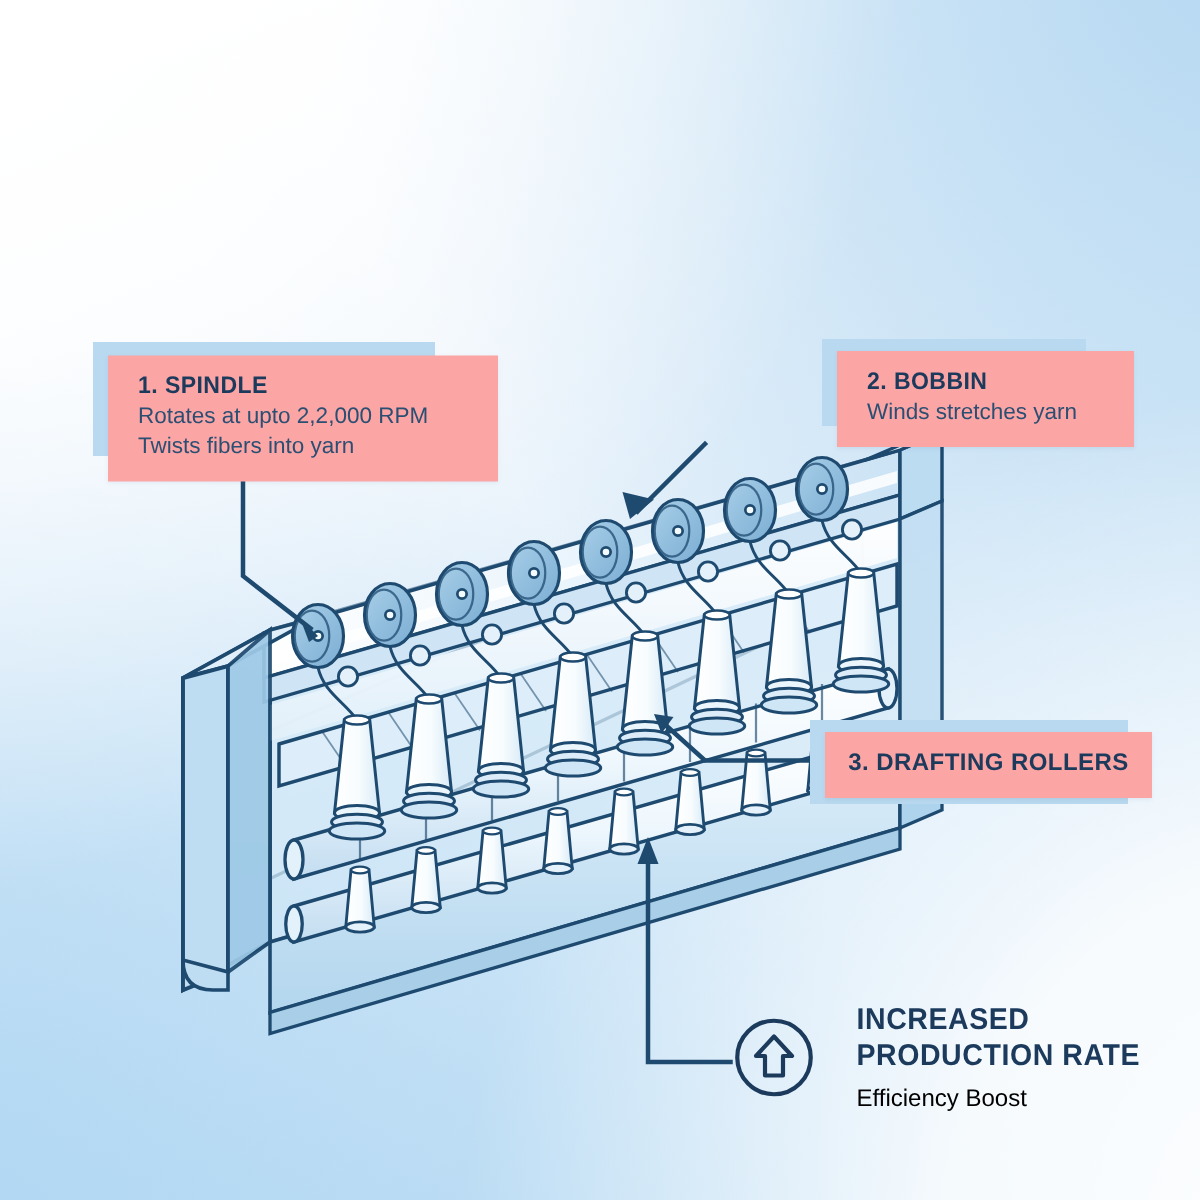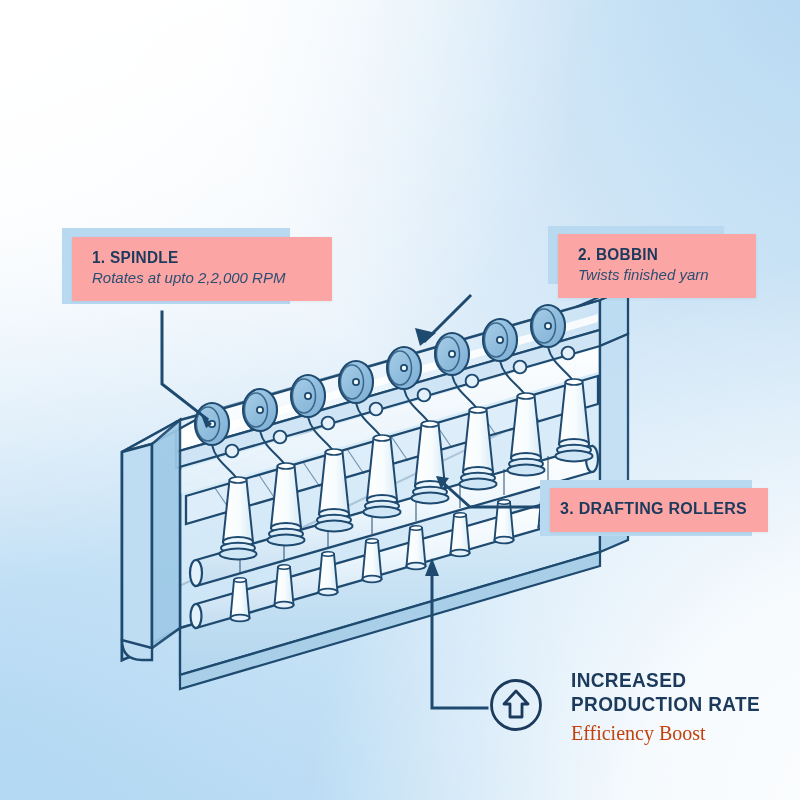--- a/index.html
+++ b/index.html
@@ -99,36 +99,35 @@
     line-height: 20px;
     white-space: nowrap;
     transform: scaleX(0.96);
     transform-origin: left center;
   }
   .callout-line {
     font-size: 15px;
     color: #2b4f72;
     line-height: 20px;
     white-space: nowrap;
-    font-style: italic;
   }
 
   #callout-1 { left: 62px; top: 228px; }
   #callout-1 .callout-accent { left: 0; top: 0; width: 228px; height: 76px; }
   #callout-1 .callout-box { left: 10px; top: 9px; width: 224px; }
 
   #callout-2 { left: 508px; top: 226px; margin-left: 40px; }
   #callout-2 .callout-accent { left: 0; top: 0; width: 176px; height: 58px; }
   #callout-2 .callout-box { left: 10px; top: 8px; width: 162px; }
 
   #callout-3 { left: 540px; top: 480px; text-align: center; }
   #callout-3 .callout-accent { left: 0; top: 0; width: 212px; height: 56px; }
   #callout-3 .callout-box { left: 10px; top: 8px; width: 198px; padding-left: 10px; padding-right: 10px; }
   #callout-3 .callout-title,
-  #callout-3 .callout-line { transform: none; text-align: left; }
+  #callout-3 .callout-line { transform: none; text-align: center; }
 
   
   #efficiency-block {
     position: absolute;
     left: 489px;
     top: 668px;
     display: flex;
     align-items: flex-start;
     gap: 28px;
   }
@@ -142,26 +141,25 @@
     font-weight: bold;
     font-size: 20px;
     line-height: 24px;
     letter-spacing: 0.4px;
     color: #1b3a5c;
     white-space: nowrap;
     transform: scaleX(0.95);
     transform-origin: left center;
   }
   .eff-text-sub {
-    font-size: 20px;
+    font-size: 16px;
     line-height: 24px;
-    color: #c2410c;
+    color: #000000;
     margin-top: 5px;
     white-space: nowrap;
-    font-family: Liberation Serif, serif;
   }
 </style>
 </head>
 <body>
 
 <div id="canvas">
 
   <div class="bg-base"></div>
   <div class="bg-wash-tr"></div>
   <div class="bg-wash-bl"></div>
@@ -367,28 +365,29 @@
       <path d="M 436 476 L 449 478 L 441 489 Z"></path>
       <path d="M 432 558 L 425 576 L 439 576 Z"></path>
     </g>
   </svg>
 
   <div class="callout" id="callout-1">
     <div class="callout-accent"></div>
     <div class="callout-box">
       <div class="callout-title">1. SPINDLE</div>
       <div class="callout-line">Rotates at upto 2,2,000 RPM</div>
+      <div class="callout-line">Twists fibers into yarn</div>
     </div>
   </div>
 
   <div class="callout" id="callout-2">
     <div class="callout-accent"></div>
     <div class="callout-box">
       <div class="callout-title">2. BOBBIN</div>
-      <div class="callout-line">Twists finished yarn</div>
+      <div class="callout-line">Winds stretches yarn</div>
     </div>
   </div>
 
   <div class="callout" id="callout-3">
     <div class="callout-accent"></div>
     <div class="callout-box">
       <div class="callout-title">3. DRAFTING ROLLERS</div>
     </div>
   </div>
 

